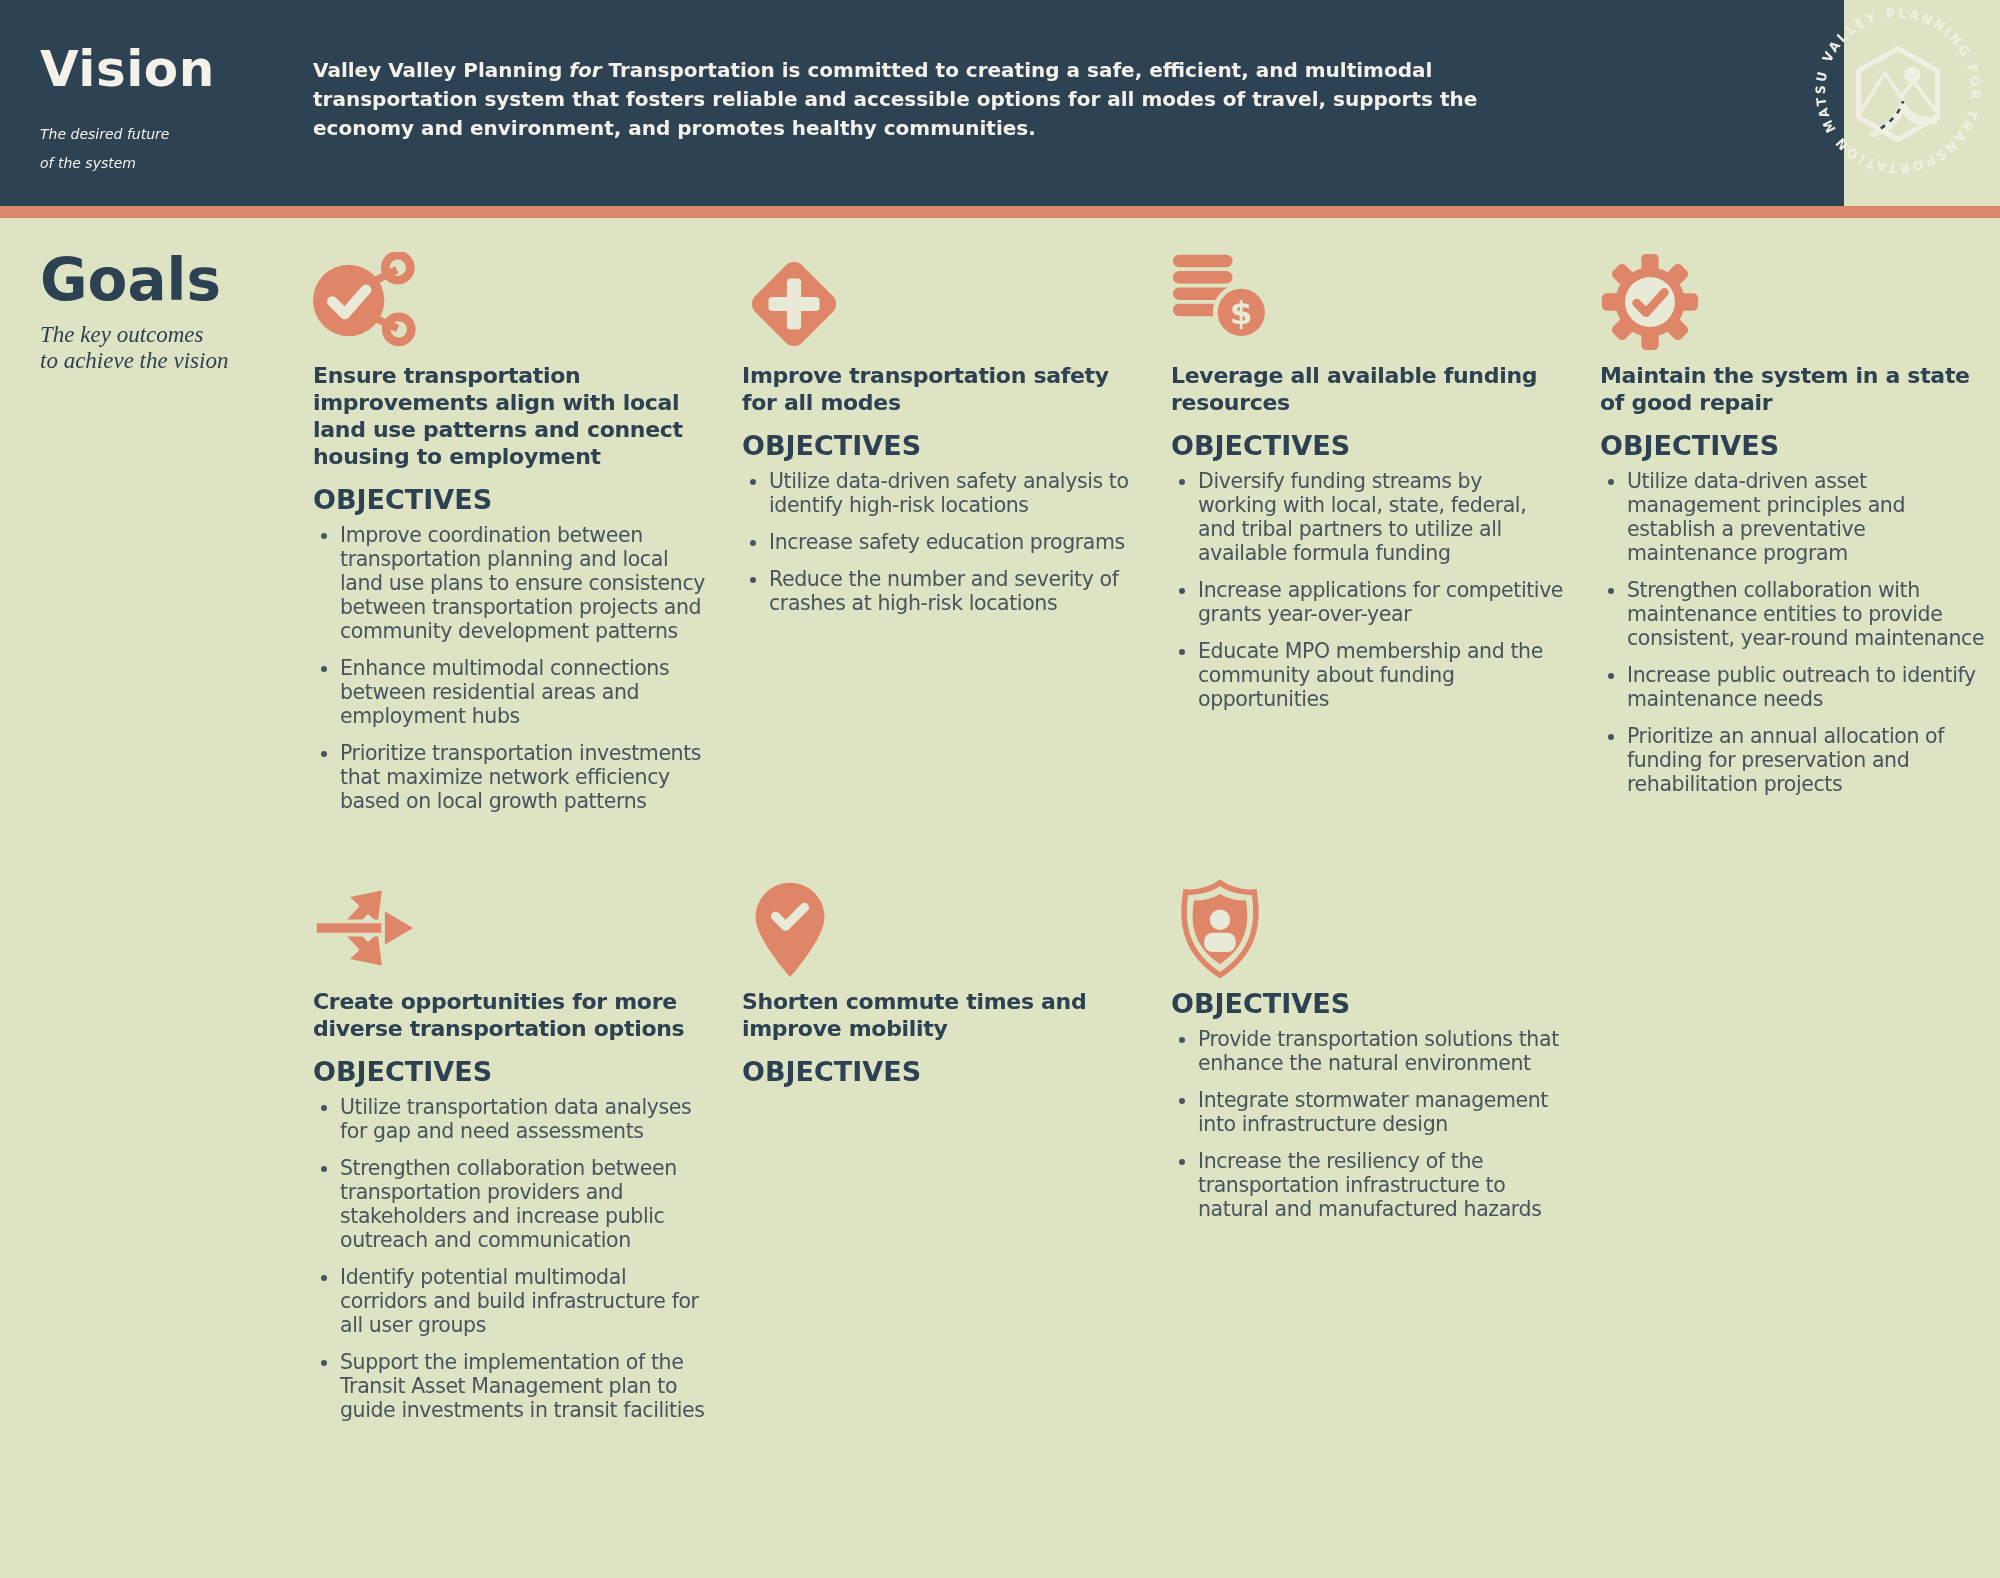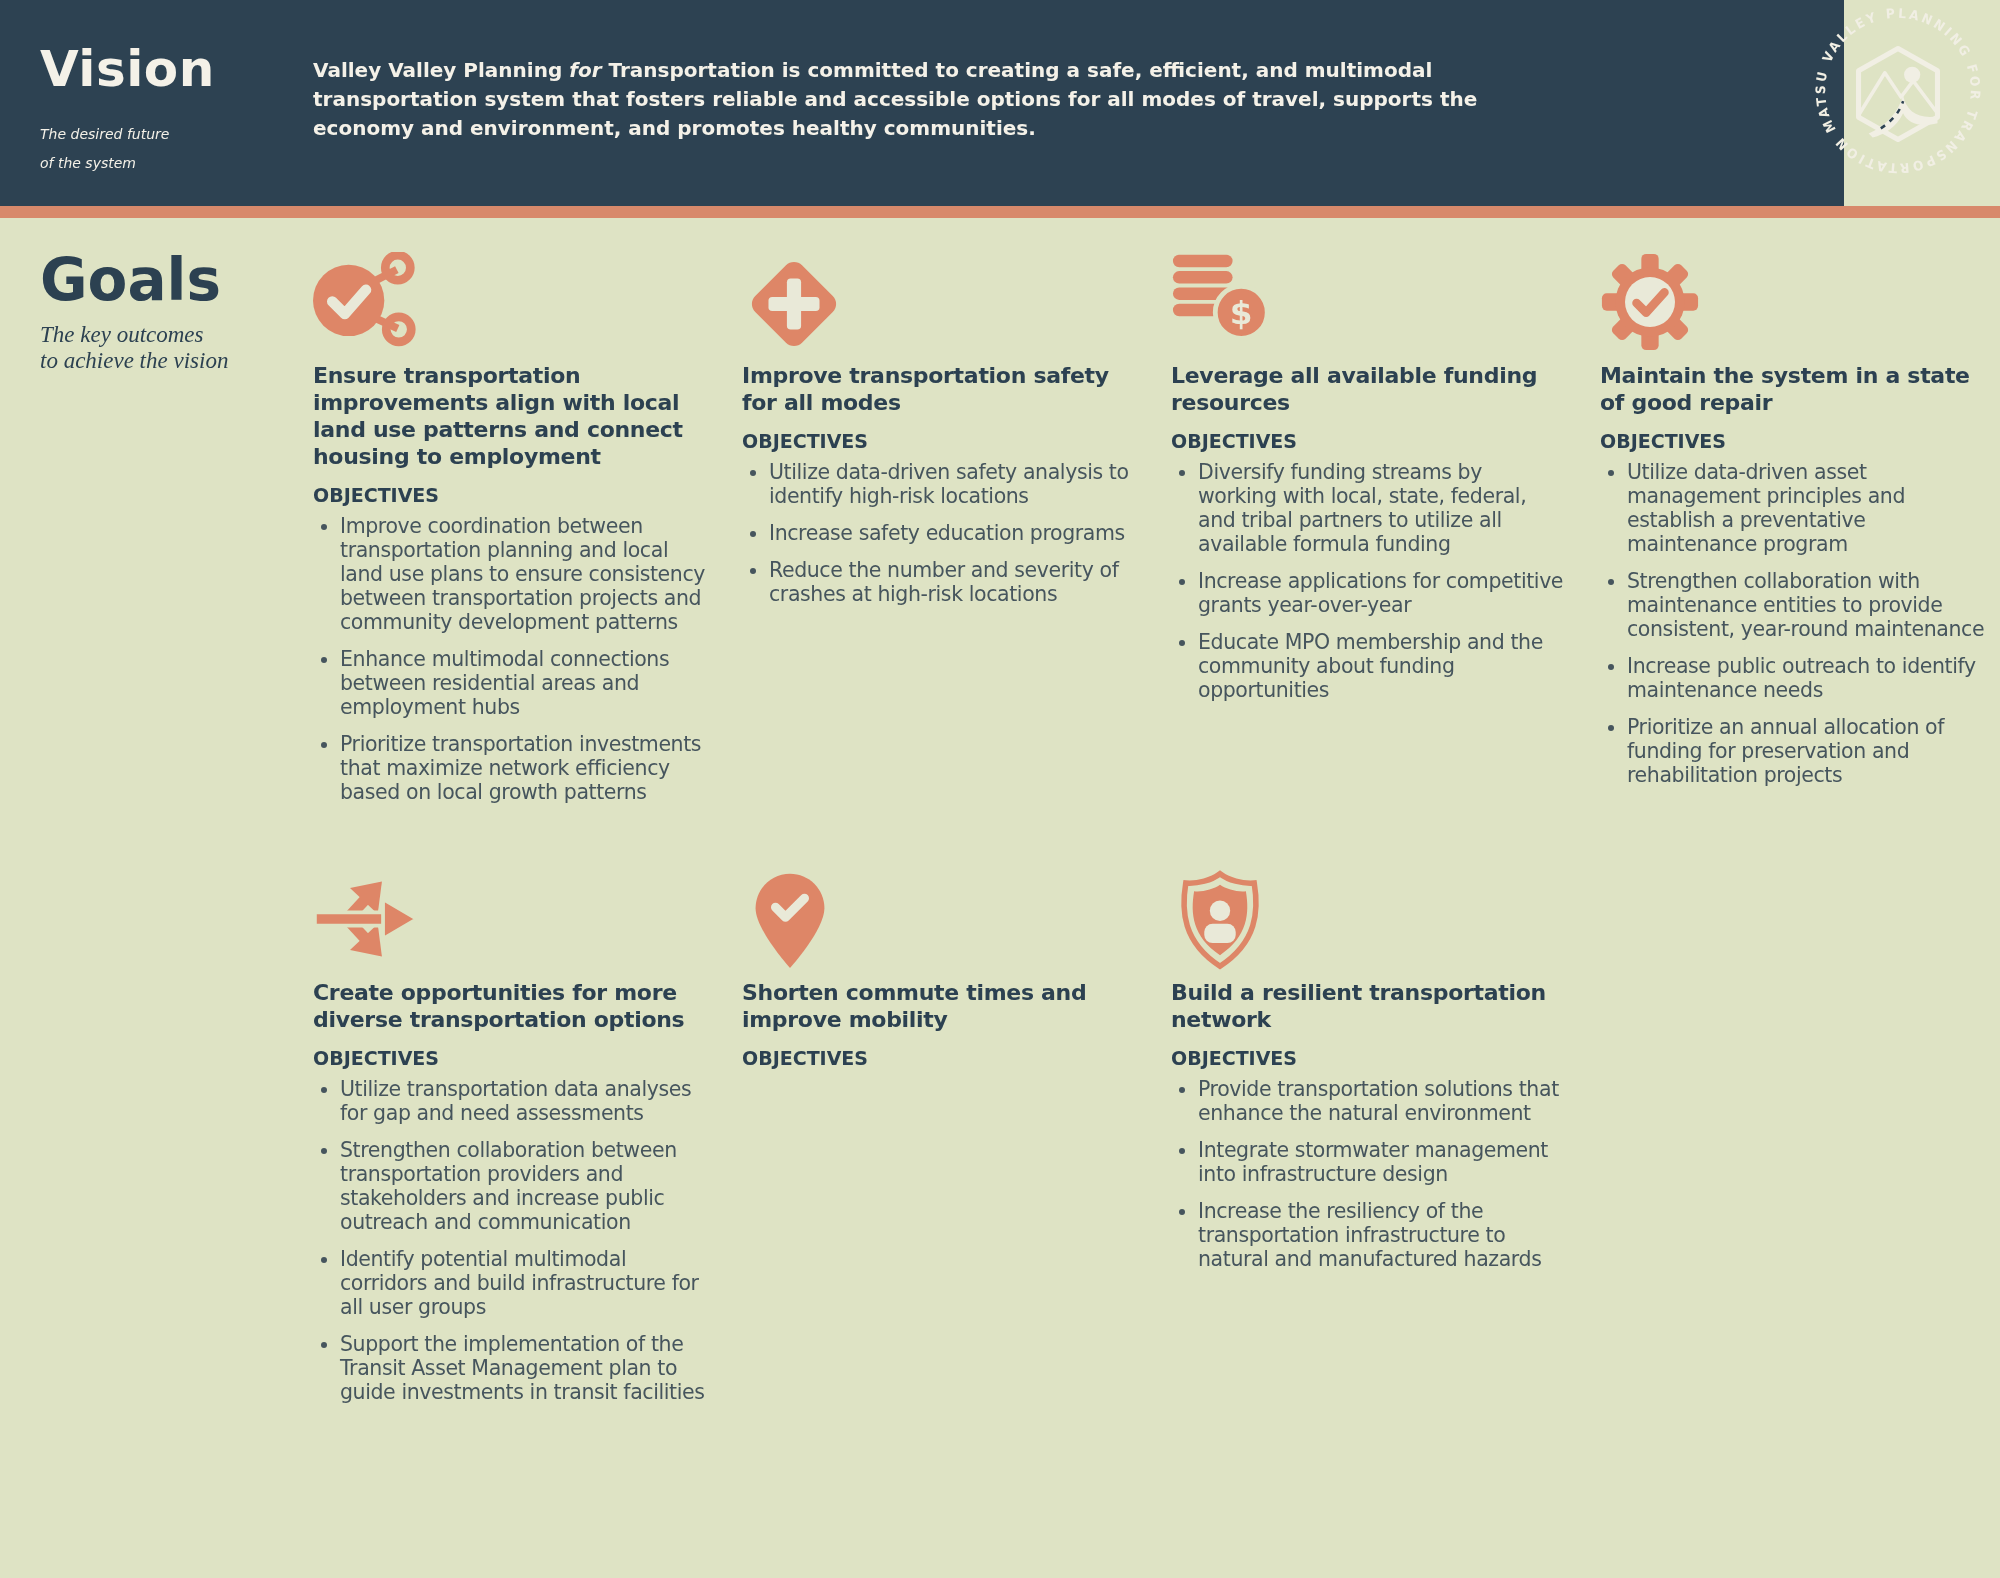--- a/index.html
+++ b/index.html
@@ -28,21 +28,21 @@
   
   .goals-grid{
     position:absolute;left:313px;top:240px;width:1680px;
     display:grid;grid-template-columns:repeat(4,1fr);
     column-gap:36px;row-gap:40px;
   }
   .goal-card{min-width:0;}
   .icon-box{height:122px;padding-top:12px;box-sizing:border-box;}
   .icon-box svg{display:block;}
   .goal-title{margin:0 0 14px 0;font-size:22px;font-weight:bold;line-height:27px;letter-spacing:-.3px;color:var(--heading,#2c4151);}
-  .obj-label{margin:0 0 8px 0;font-size:19px;font-weight:bold;color:var(--heading,#2c4151);}
+  .obj-label{margin:0 0 8px 0;font-size:27px;font-weight:bold;color:var(--heading,#2c4151);}
   ul.objectives{margin:0;padding-left:27px;font-size:20.5px;line-height:24px;letter-spacing:-.4px;color:var(--text,#46555d);}
   ul.objectives li{margin-bottom:13px;}
   ul.objectives li::marker{color:var(--text,#46555d);}
 
   
   .i-f{fill:var(--icon,#de8667);}
   .i-s9{fill:none;stroke:var(--icon,#de8667);stroke-width:9px;}
   .i-sw8{stroke:var(--icon,#de8667);stroke-width:8px;}
   .cut-f{fill:var(--icon_cutout,#e9e9d8);}
   .cut-stroke{fill:none;stroke:var(--icon_cutout,#e9e9d8);stroke-linecap:round;stroke-linejoin:round;}
@@ -214,21 +214,20 @@
 
     <section class="goal-card">
       <div class="icon-box">
         <svg width="98" height="102" viewBox="0 0 106 108">
           <path class="shield-outer" d="M53,4 C62,11 77,15 90,14 C95,44 93,78 53,104 C13,78 11,44 16,14 C29,15 44,11 53,4 Z"></path>
           <path class="i-f" d="M53,16 C60,21 72,24 81,23 C85,47 83,72 53,92 C23,72 21,47 25,23 C34,24 46,21 53,16 Z"></path>
           <circle class="cut-f" cx="53" cy="44" r="11"></circle>
           <rect class="cut-f" x="36" y="58" width="34" height="21" rx="9"></rect>
         </svg>
       </div>
-      <h3 class="goal-title">Build a resilient transportation network</h3>
       <h4 class="obj-label">OBJECTIVES</h4>
       <ul class="objectives">
           <li>Provide transportation solutions that enhance the natural environment</li>
           <li>Integrate stormwater management into infrastructure design</li>
           <li>Increase the resiliency of the transportation infrastructure to natural and manufactured hazards</li>
         </ul>
     </section>
 
   </div>
 </div>

